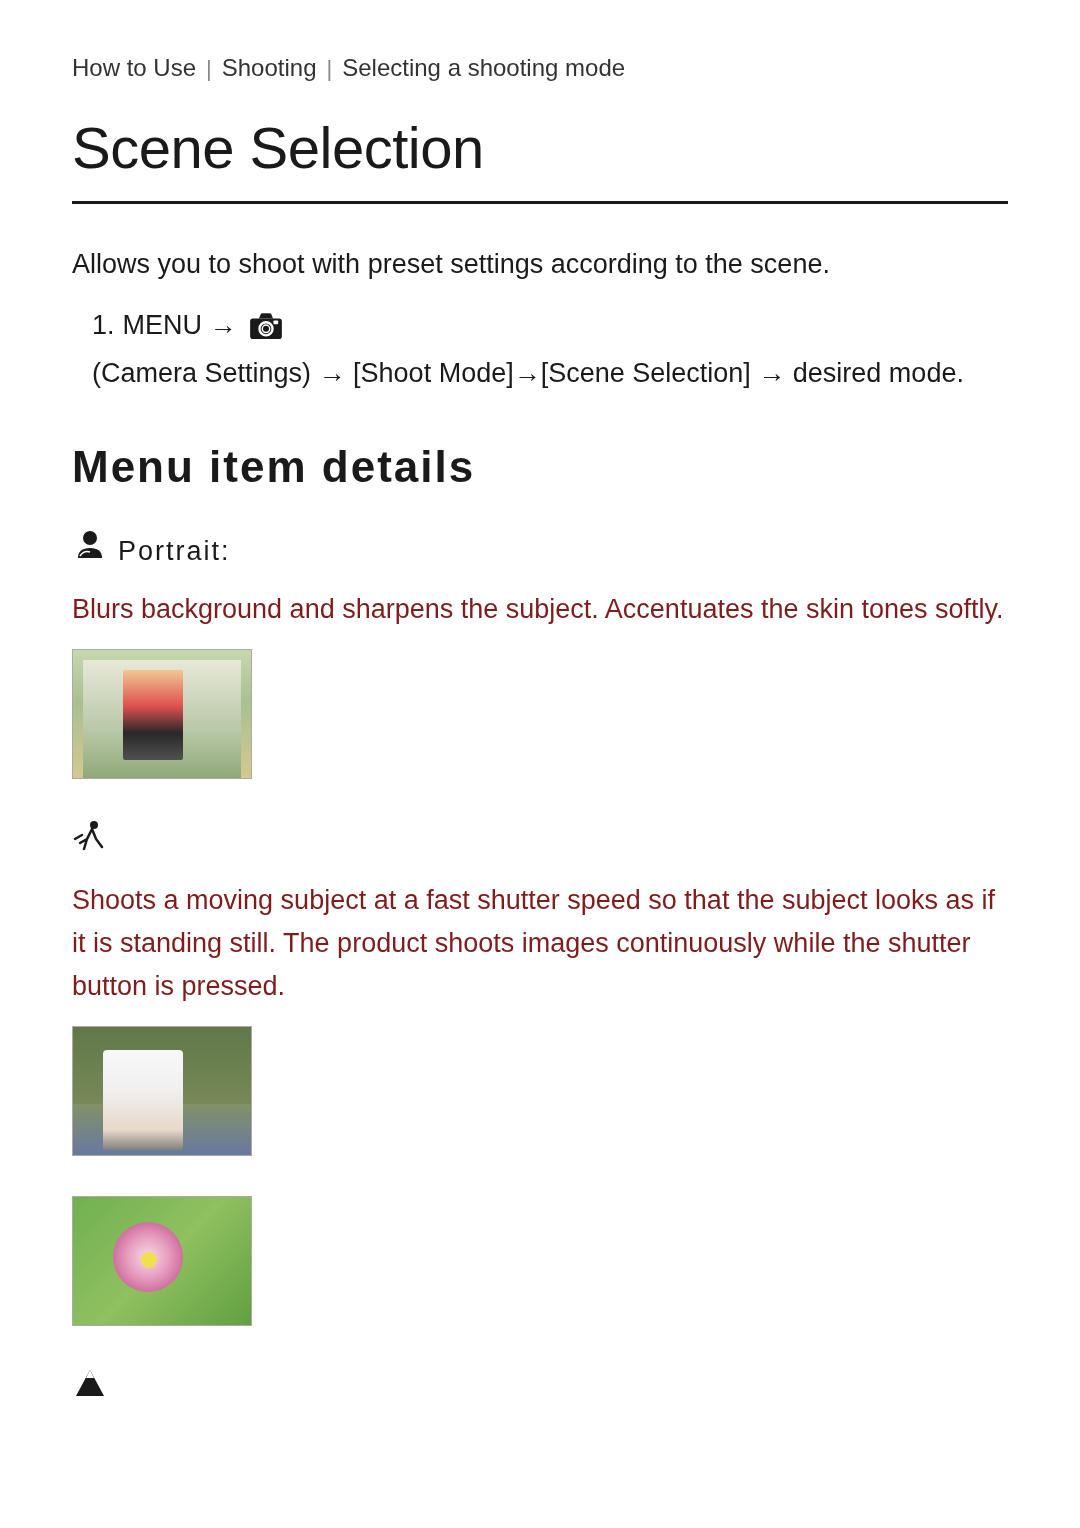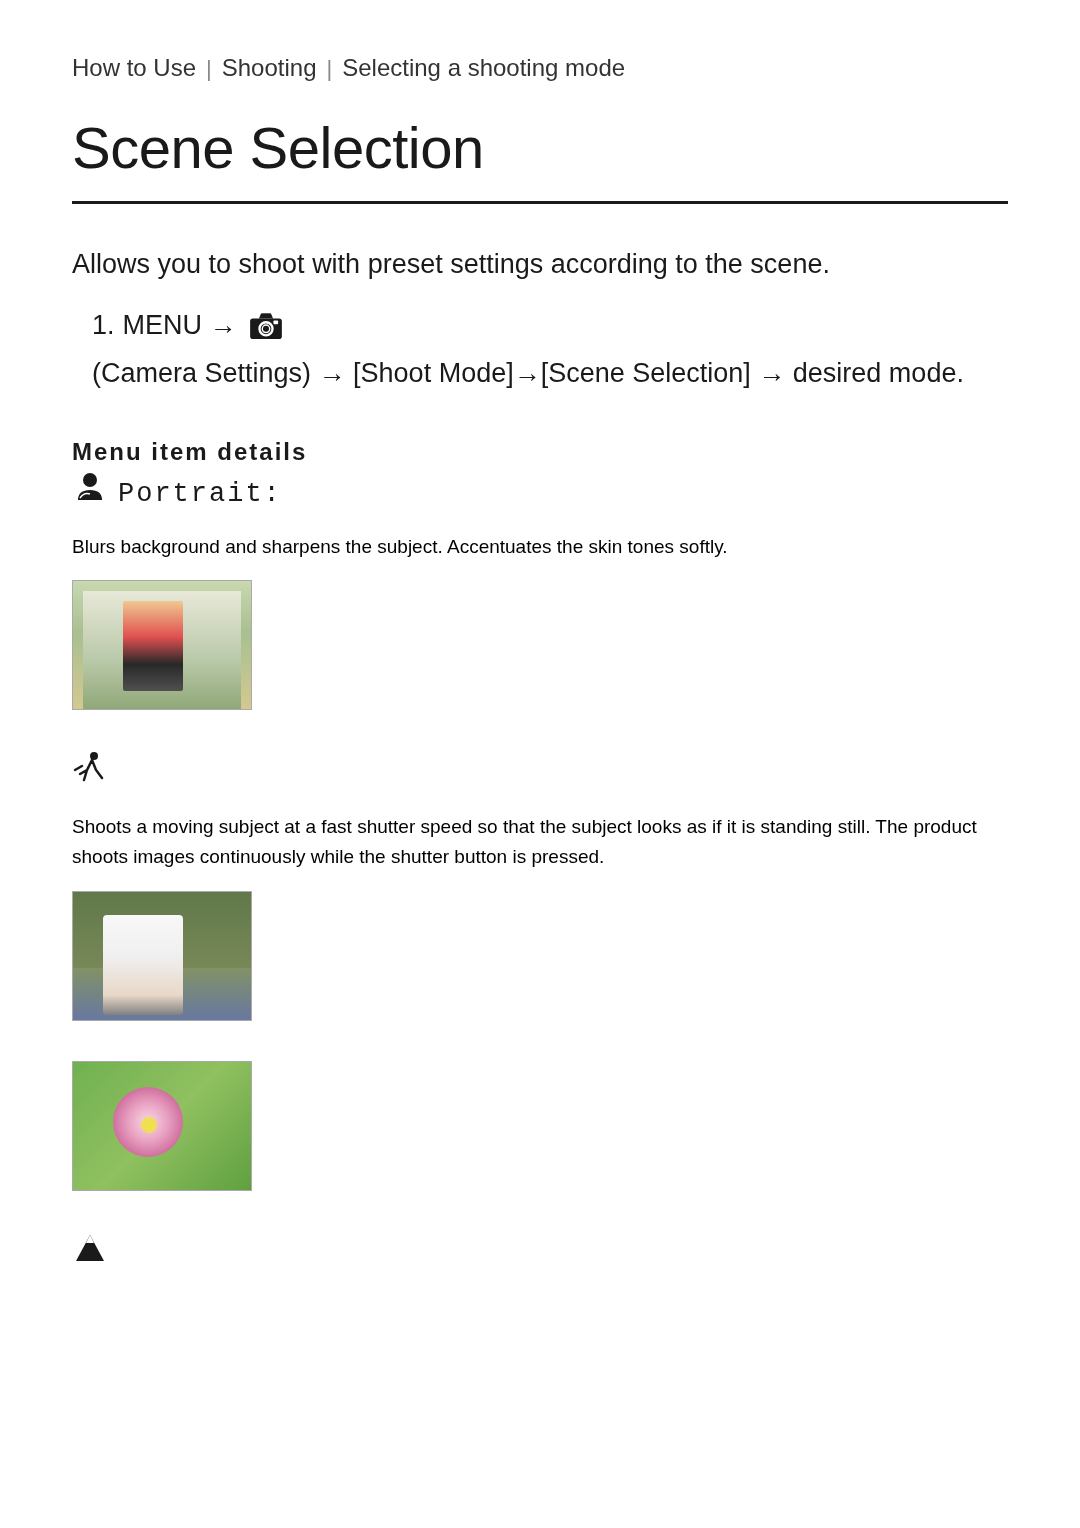--- a/index.html
+++ b/index.html
@@ -70,47 +70,47 @@
 
     .camera-icon {
       display: inline-block;
       width: 34px;
       height: 28px;
       vertical-align: middle;
       margin: 0 4px;
     }
 
     .section-title {
-      font-size: 24px;
+      font-size: 44px;
       font-weight: bold;
       letter-spacing: 2px;
+      margin-bottom: 28px;
       color: #1a1a1a;
     }
 
     .mode-block {
       margin-bottom: 40px;
     }
 
     .mode-header {
       display: flex;
       align-items: center;
       gap: 10px;
       margin-bottom: 12px;
-      font-family: Liberation Mono, monospace;
     }
 
     .mode-name {
       font-size: 27px;
       letter-spacing: 2px;
       color: #1a1a1a;
     }
 
     .mode-desc {
-      font-size: 19px;
-      color: #000000;
+      font-size: 27px;
+      color: #7f1d1d;
       margin-bottom: 18px;
       line-height: 1.6;
     }
 
     .mode-image {
       width: 180px;
       height: 130px;
       background: #cccccc;
       border: 1px solid #aaaaaa;
       margin-bottom: 8px;

